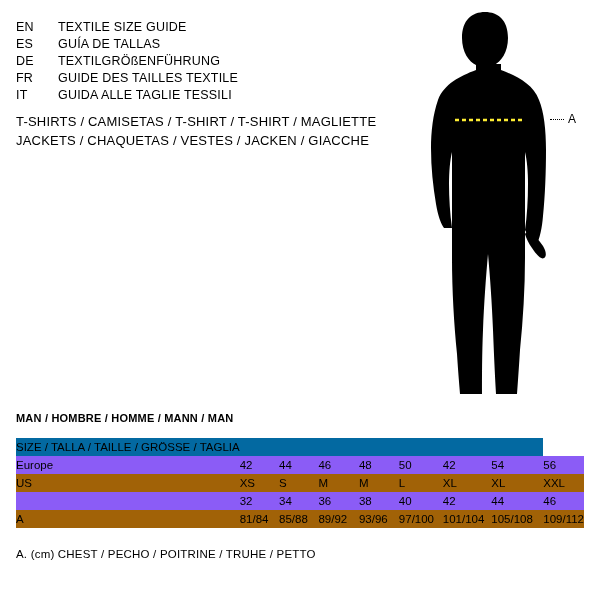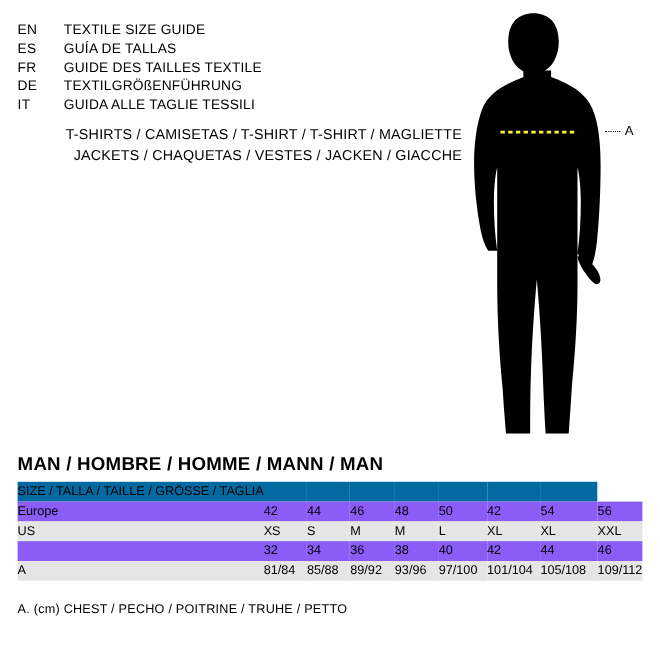--- a/index.html
+++ b/index.html
@@ -39,24 +39,23 @@
     width: 42px;
     flex: 0 0 42px;
   }
   .lang-text {
     white-space: nowrap;
   }
 
   
   .categories {
     position: absolute;
-    left: 0;
+    left: 16px;
     top: 114px;
     width: 420px;
-    text-align: right;
   }
   .cat-line {
     font-size: 13px;
     height: 19px;
     letter-spacing: 0.2px;
     white-space: nowrap;
   }
 
   
   .figure {
@@ -82,21 +81,21 @@
     top: 111px;
     width: 14px;
     border-top: 1.5px dotted #000;
   }
 
   
   .table-title {
     position: absolute;
     left: 16px;
     top: 412px;
-    font-size: 17px;
+    font-size: 11px;
     font-weight: bold;
     letter-spacing: 0.2px;
   }
   table.size-table {
     position: absolute;
     left: 16px;
     top: 438px;
     width: 568px;
     border-collapse: collapse;
     font-size: 11.5px;
@@ -113,21 +112,21 @@
   .row-head td {
     background: #0369a1;
     font-weight: normal;
   }
   .row-a td,
   .row-c td {
     background: #8b5cf6;
   }
   .row-b td,
   .row-d td {
-    background: #e5e5e5;
+    background: #a16207;
   }
   td.c0 { width: 88px; padding-left: 4px; }
   td.c1 { width: 66px; }
   td.c2 { width: 66px; }
   td.c3 { width: 70px; }
   td.c4 { width: 68px; }
   td.c5 { width: 66px; }
   td.c6 { width: 66px; }
   td.c7 { width: 78px; }
 
@@ -148,26 +147,26 @@
   <div class="lang-block">
     <div class="lang-row">
       <span class="lang-code">EN</span>
       <span class="lang-text">TEXTILE SIZE GUIDE</span>
     </div>
     <div class="lang-row">
       <span class="lang-code">ES</span>
       <span class="lang-text">GUÍA DE TALLAS</span>
     </div>
     <div class="lang-row">
+      <span class="lang-code">DE</span>
+      <span class="lang-text">TEXTILGRÖßENFÜHRUNG</span>
+    </div>
+    <div class="lang-row">
       <span class="lang-code">FR</span>
       <span class="lang-text">GUIDE DES TAILLES TEXTILE</span>
-    </div>
-    <div class="lang-row">
-      <span class="lang-code">DE</span>
-      <span class="lang-text">TEXTILGRÖßENFÜHRUNG</span>
     </div>
     <div class="lang-row">
       <span class="lang-code">IT</span>
       <span class="lang-text">GUIDA ALLE TAGLIE TESSILI</span>
     </div>
   </div>
 
   <div class="categories">
     <div class="cat-line">T-SHIRTS / CAMISETAS / T-SHIRT / T-SHIRT / MAGLIETTE</div>
     <div class="cat-line">JACKETS / CHAQUETAS / VESTES / JACKEN / GIACCHE</div>

